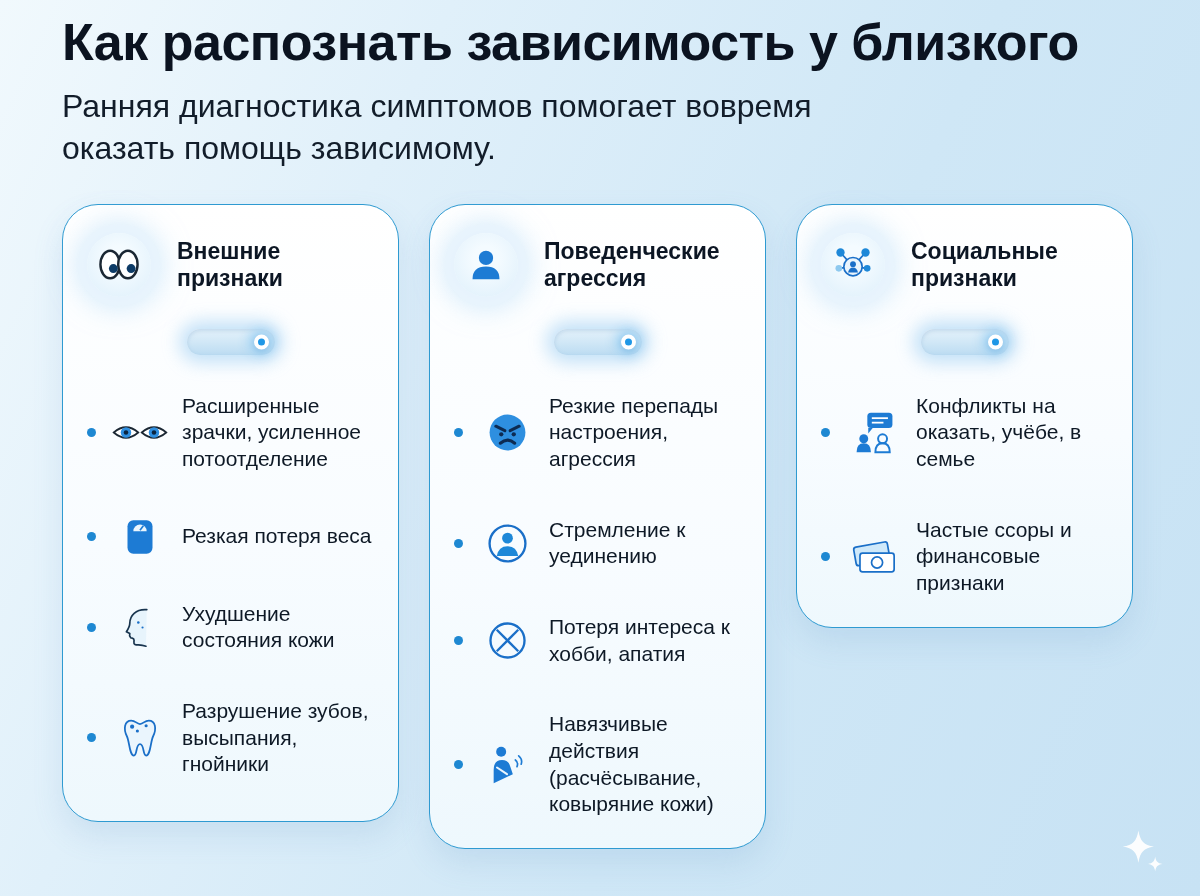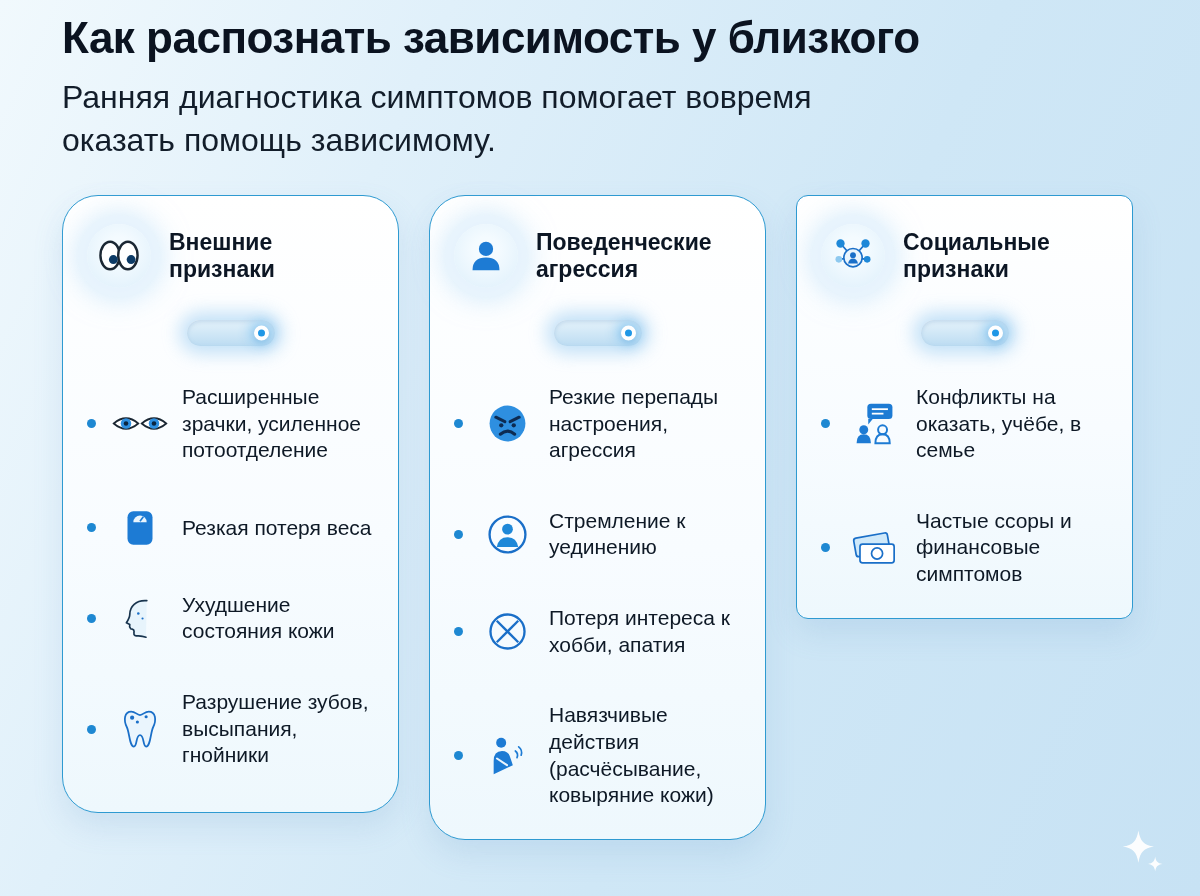--- a/index.html
+++ b/index.html
@@ -13,43 +13,43 @@
   }
   .page { position: relative; width: 1200px; height: 896px; }
 
   
   .top { padding: 14px 60px 0 62px; }
   .logo {
     font-size: 30px; font-weight: 800; letter-spacing: 1px;
     color: #1767cb; margin-bottom: 8px;
   }
   .title {
-    font-size: 44px; font-weight: 800; letter-spacing: -0.5px;
+    font-size: 52px; font-weight: 800; letter-spacing: -0.5px;
     color: #0b1320; line-height: 1.1; margin-bottom: 14px;
   }
   .subtitle {
     font-size: 32px; line-height: 1.32; color: #121d2a; max-width: 870px;
   }
 
   
   .cards {
     display: flex; gap: 30px; align-items: flex-start;
     margin: 34px 60px 0 62px;
   }
   .card {
     width: 337px; min-height: 618px;
     background: linear-gradient(180deg, #ffffff 0%, #f8fcff 55%, #eef8fd 100%);
     border: 1.6px solid #2e9ad1;
     border-radius: 36px;
     padding: 28px 22px 30px 22px;
     box-shadow: 0 14px 30px rgba(100,150,200,0.16);
   }
-  .card.short { min-height: 0; border-radius: 12px; }
-
-  .card-header { display: flex; align-items: center; gap: 18px; padding-left: 2px; }
+  .card.short { min-height: 0; }
+
+  .card-header { display: flex; align-items: center; gap: 26px; padding-left: 2px; }
   .card-icon {
     width: 64px; height: 64px; flex: none; border-radius: 50%;
     background: radial-gradient(circle at 50% 40%, #f4fbff 25%, #ddeffb 100%);
     display: flex; align-items: center; justify-content: center;
     box-shadow: 0 0 0 9px rgba(232,244,252,0.8), 0 0 26px 13px rgba(185,222,247,0.55);
   }
   .card-title { font-size: 23px; font-weight: 700; line-height: 1.18; color: #0c1624; }
 
   .toggle {
     margin: 32px auto 38px auto;
@@ -262,21 +262,21 @@
           <span class="dot"></span>
           <span class="item-icon">
             <svg viewBox="0 0 52 48" width="45" height="41" aria-hidden="true">
               <g transform="rotate(-10 22 22)">
                 <rect x="3" y="10" width="40" height="22" rx="3" fill="#cfe9fa" stroke="#1a6fc8" stroke-width="2"></rect>
               </g>
               <rect x="9" y="20" width="40" height="22" rx="3" fill="#ffffff" stroke="#1a6fc8" stroke-width="2"></rect>
               <circle cx="29" cy="31" r="6.5" fill="none" stroke="#1a6fc8" stroke-width="2"></circle>
             </svg>
           </span>
-          <span class="item-text">Частые ссоры и финансовые симптомов</span>
+          <span class="item-text">Частые ссоры и финансовые признаки</span>
         </li>
       </ul>
     </section>
 
   </main>
 
   <div class="sparkle">
     <svg viewBox="0 0 40 40" width="48" height="48" aria-hidden="true">
       <path d="M17 2 C18.5 11 21.5 14 30 15.5 C21.5 17 18.5 20 17 29 C15.5 20 12.5 17 4 15.5 C12.5 14 15.5 11 17 2 Z" fill="#ffffff"></path>
       <path d="M31 24 C31.7 28 33 29.3 37 30 C33 30.7 31.7 32 31 36 C30.3 32 29 30.7 25 30 C29 29.3 30.3 28 31 24 Z" fill="#ffffff"></path>

